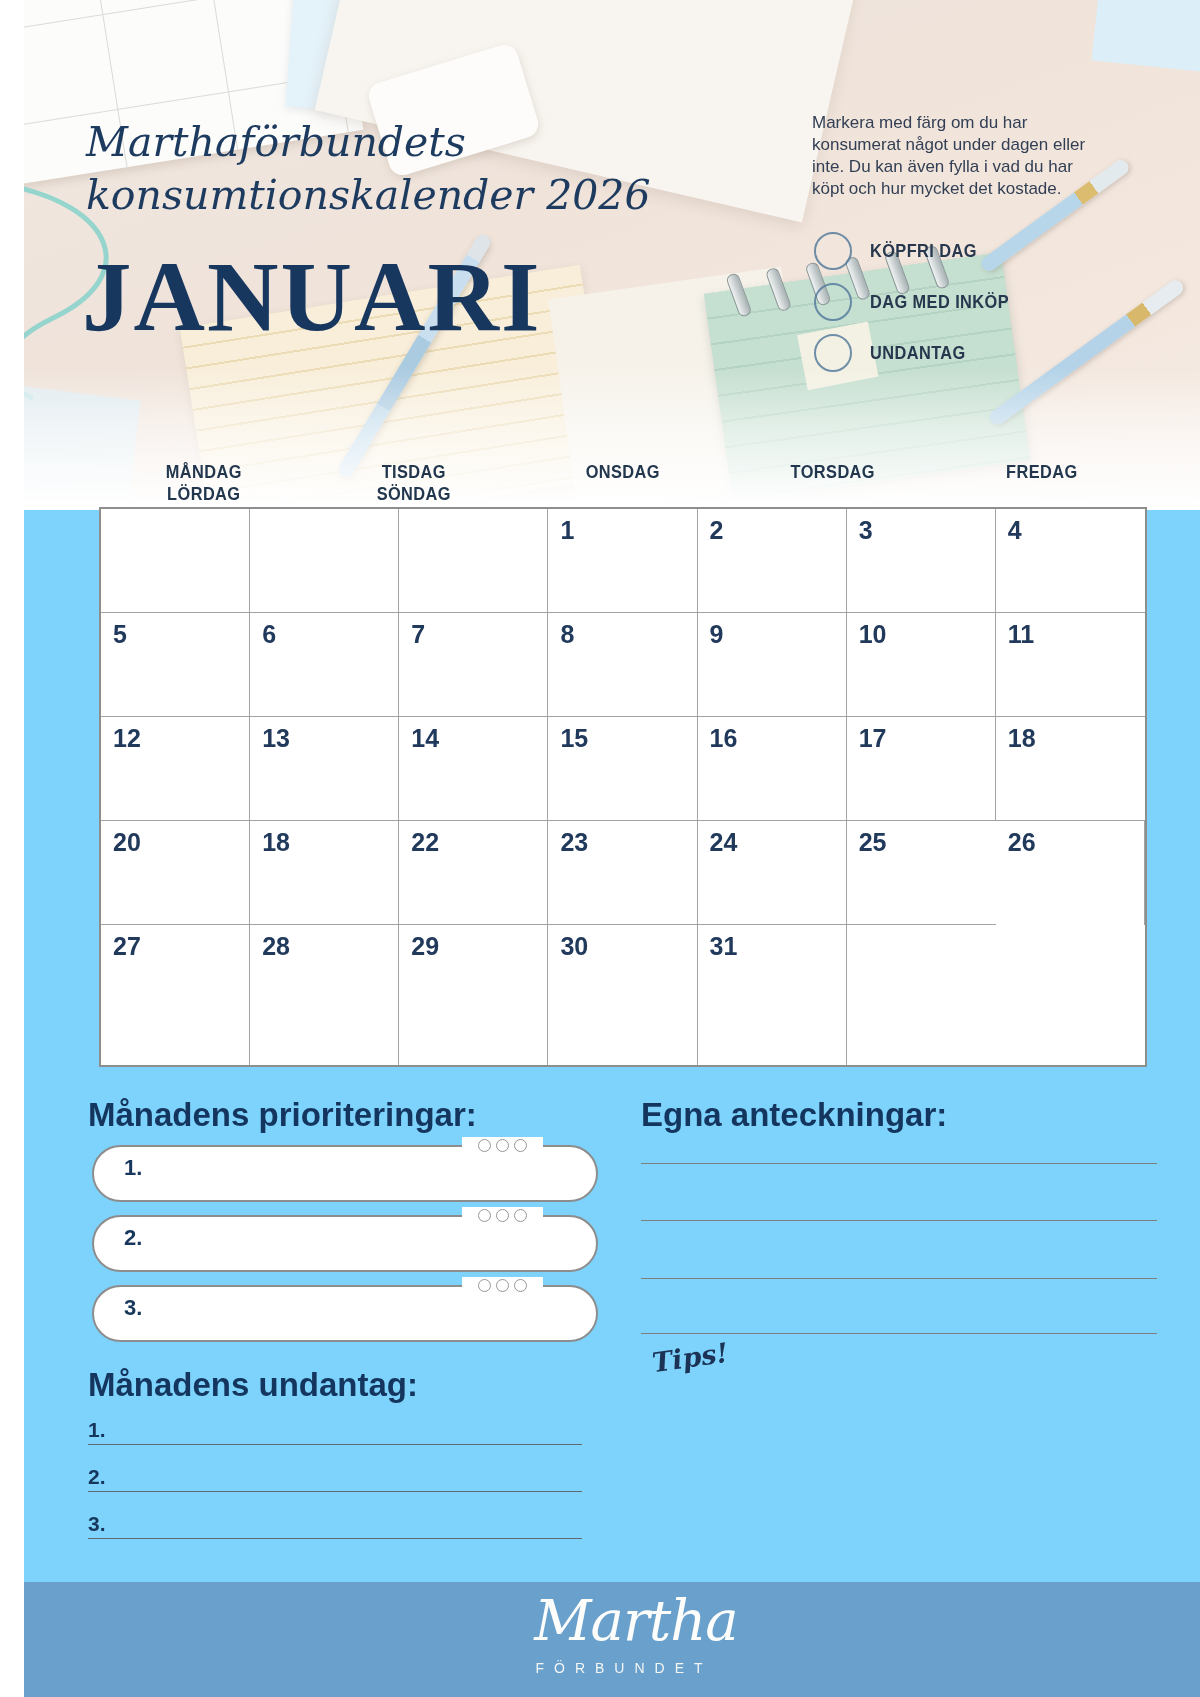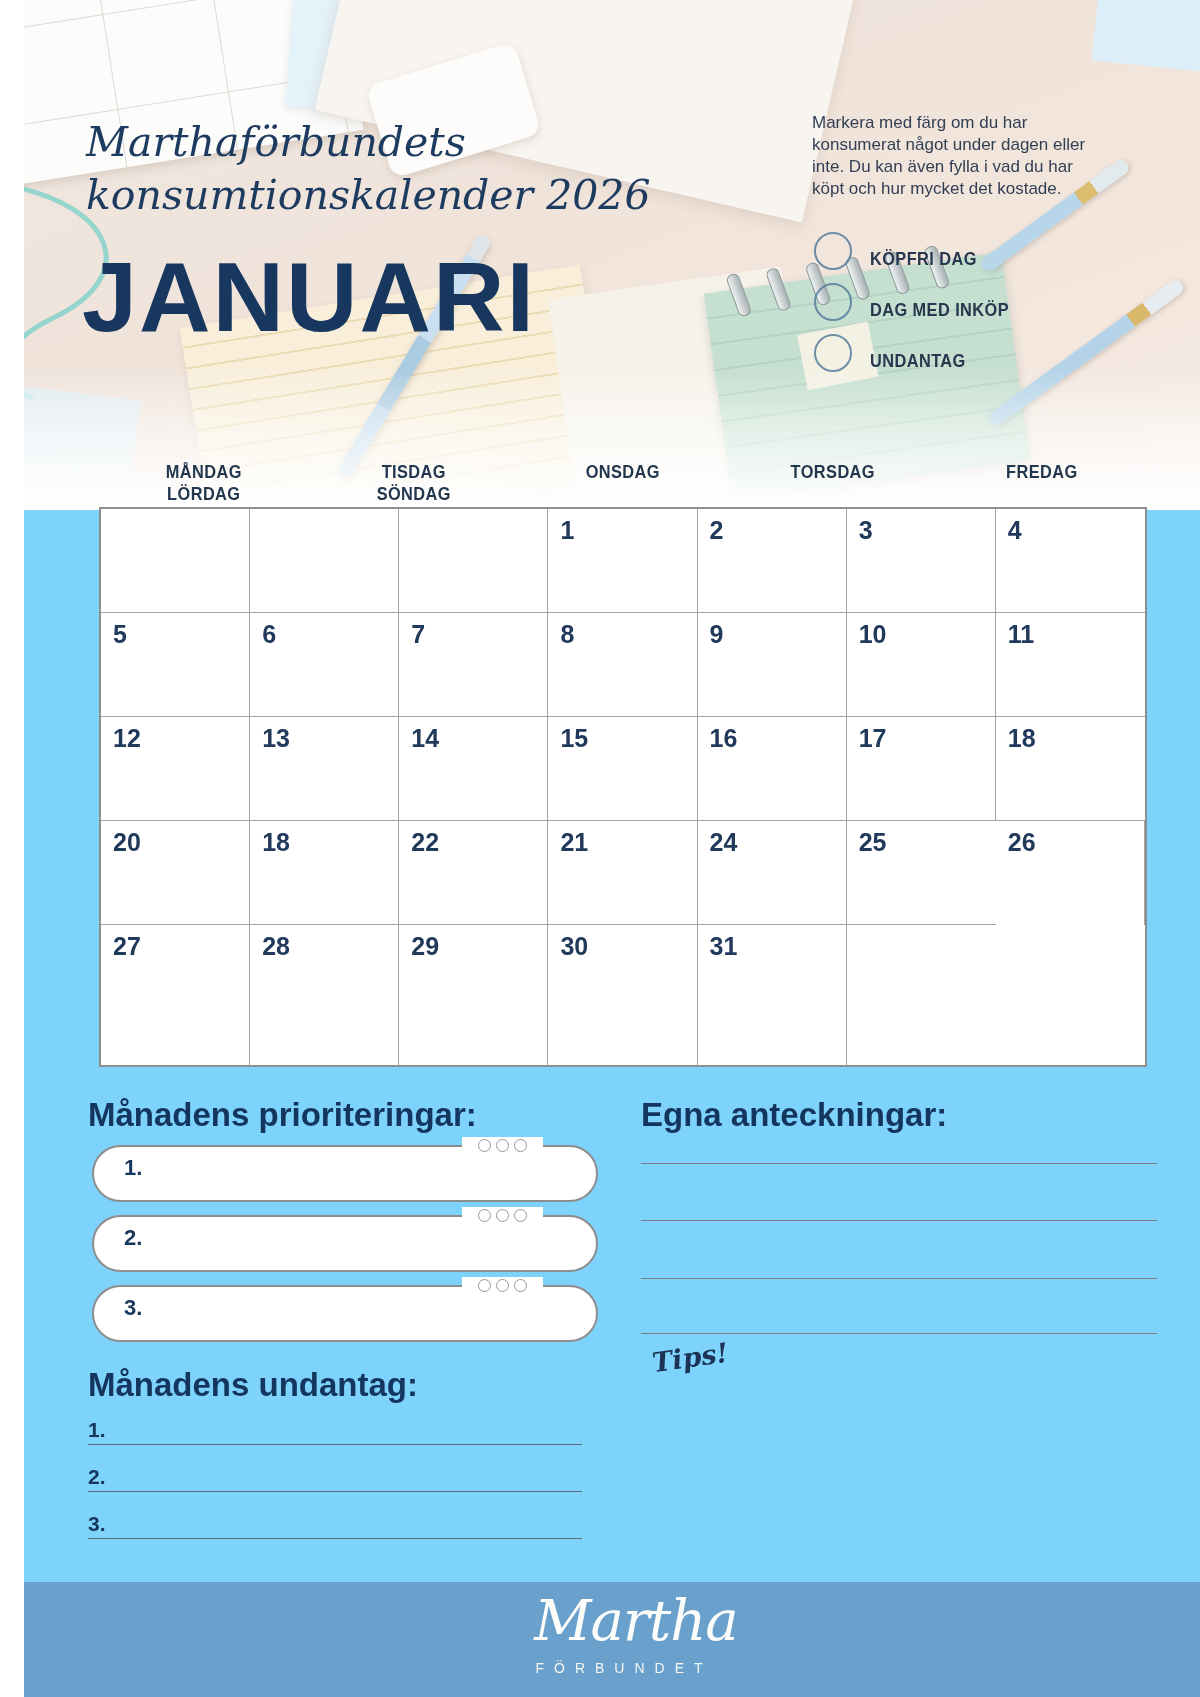--- a/index.html
+++ b/index.html
@@ -47,25 +47,25 @@
   .sticky-tr{position:absolute;left:1072px;top:-24px;width:145px;height:92px;background:#dceef7;transform:rotate(6deg);}
   .sticky-bl{position:absolute;left:-25px;top:392px;width:135px;height:118px;background:#dcedf5;
              transform:rotate(7deg);opacity:.75;}
   .fade{position:absolute;left:0;top:368px;width:1200px;height:142px;
         background:linear-gradient(to bottom,rgba(255,255,255,0) 0%,rgba(255,255,255,.55) 45%,#ffffff 96%);}
 
   
   .title{position:absolute;left:62px;top:116px;font-family:"DejaVu Serif",serif;font-style:italic;
          font-size:41px;line-height:1.3;color:#1d3a5f;z-index:5;}
   .month{position:absolute;left:58px;top:240px;font-size:99px;font-weight:bold;letter-spacing:2px;
-         color:#18375f;z-index:5;}
+         color:#18375f;z-index:5;font-family:Liberation Serif, serif;}
   .instructions{position:absolute;left:788px;top:112px;z-index:5;font-size:17px;line-height:1.3;
                 color:#323f54;}
   .legend{position:absolute;left:790px;top:232px;z-index:5;}
-  .legend-row{display:flex;align-items:flex-end;margin-bottom:13px;}
+  .legend-row{display:flex;align-items:center;margin-bottom:13px;}
   .legend-circle{width:38px;height:38px;border-radius:50%;border:2.5px solid rgba(77,118,152,.8);
                  box-sizing:border-box;flex:0 0 auto;}
   .legend-label{margin-left:18px;font-size:19px;font-weight:bold;color:#27384e;letter-spacing:.5px;
                 transform:scaleX(.86);transform-origin:left center;white-space:nowrap;}
 
   
   .weekdays{position:absolute;left:75px;top:461px;width:1048px;display:grid;
             grid-template-columns:repeat(5,1fr);z-index:6;}
   .weekday{text-align:center;font-size:19px;font-weight:bold;color:#22374e;letter-spacing:.5px;
            transform:scaleX(.86);}
@@ -252,21 +252,21 @@
     <div class="cell">
         <span class="cell-num">20</span>
       </div>
     <div class="cell">
         <span class="cell-num">18</span>
       </div>
     <div class="cell">
         <span class="cell-num">22</span>
       </div>
     <div class="cell">
-        <span class="cell-num">21</span>
+        <span class="cell-num">23</span>
       </div>
     <div class="cell">
         <span class="cell-num">24</span>
       </div>
     <div class="cell last-col">
         <span class="cell-num">25</span>
       </div>
 
     <div class="cell last-row">
         <span class="cell-num">26</span>

